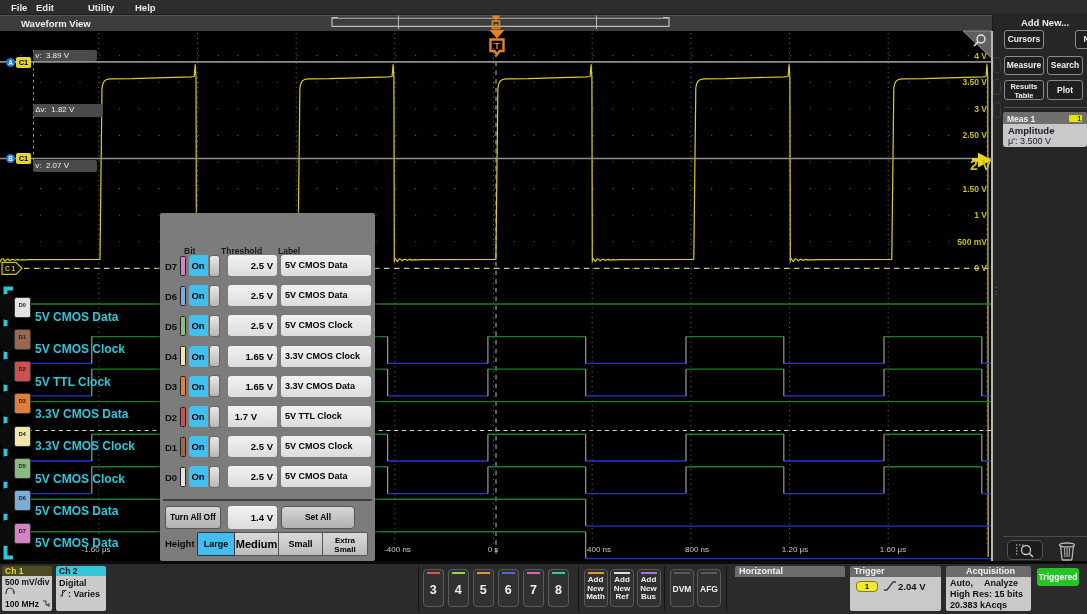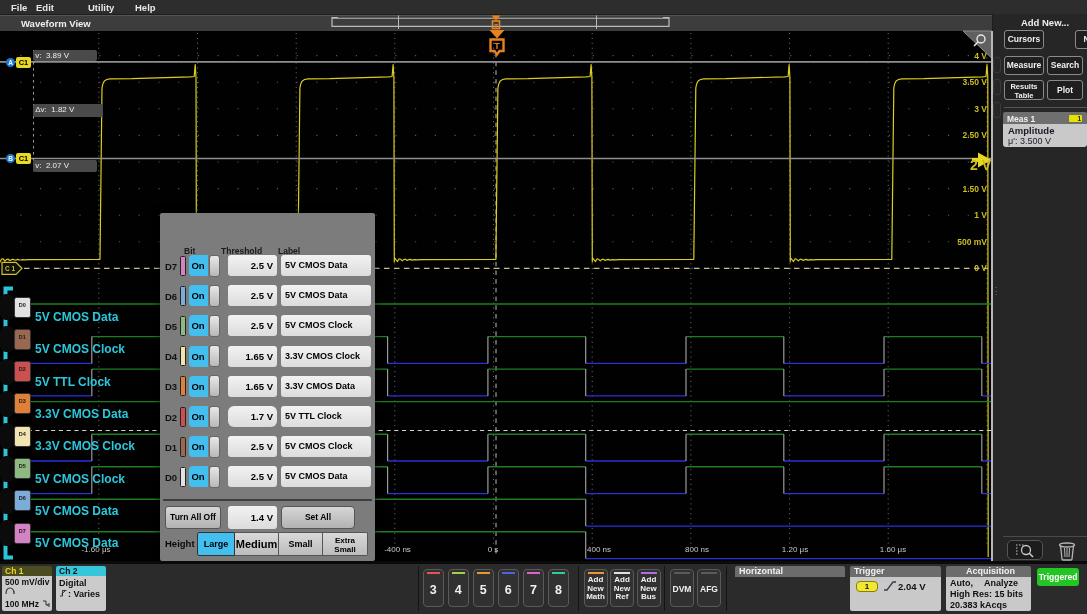--- a/index.html
+++ b/index.html
@@ -151,21 +151,21 @@
 <div style="position:absolute;left:28.5px;top:-1.5px;width:19px;height:21px;background:#42bfee;border-radius:3.5px 0 0 3.5px;color:#000;font-size:9.5px;font-weight:bold;text-align:center;line-height:21px;">On</div>
 <div style="position:absolute;left:49px;top:-2px;width:11px;height:22px;background:linear-gradient(#e8e8e8,#b8b8b8);border:1px solid #666;border-radius:3px;box-sizing:border-box;"></div>
 <div style="position:absolute;left:68px;top:-1.5px;width:49px;height:21px;background:linear-gradient(#f2f2f2,#dcdcdc);border-radius:3px;color:#000;font-size:9.5px;font-weight:bold;text-align:right;line-height:21px;padding-right:4px;box-sizing:border-box;">1.65 V</div>
 <div style="position:absolute;left:121px;top:-1.5px;width:90px;height:21px;background:linear-gradient(#f2f2f2,#dcdcdc);border-radius:3px;color:#000;font-size:9px;font-weight:bold;line-height:21px;padding-left:4px;box-sizing:border-box;white-space:nowrap;overflow:hidden;">3.3V CMOS Data</div>
 </div>
 <div style="position:absolute;left:0;top:194.5px;width:100%;height:21px;">
 <div style="position:absolute;left:5px;top:4px;color:#111;font-size:9.5px;font-weight:bold;">D2</div>
 <div style="position:absolute;left:19.5px;top:-1px;width:6px;height:20px;background:#cc5050;border:1px solid #222;border-radius:1.5px;box-sizing:border-box;"></div>
 <div style="position:absolute;left:28.5px;top:-1.5px;width:19px;height:21px;background:#42bfee;border-radius:3.5px 0 0 3.5px;color:#000;font-size:9.5px;font-weight:bold;text-align:center;line-height:21px;">On</div>
 <div style="position:absolute;left:49px;top:-2px;width:11px;height:22px;background:linear-gradient(#e8e8e8,#b8b8b8);border:1px solid #666;border-radius:3px;box-sizing:border-box;"></div>
-<div style="position:absolute;left:68px;top:-1.5px;width:49px;height:21px;background:linear-gradient(#f2f2f2,#dcdcdc);border-radius:6px;color:#000;font-size:9.5px;font-weight:bold;text-align:right;line-height:21px;padding-right:4px;box-sizing:border-box;">1.7 V</div>
+<div style="position:absolute;left:68px;top:-1.5px;width:49px;height:21px;background:linear-gradient(#f2f2f2,#dcdcdc);border-radius:0;color:#000;font-size:9.5px;font-weight:bold;text-align:right;line-height:21px;padding-right:20px;box-sizing:border-box;">1.7 V</div>
 <div style="position:absolute;left:121px;top:-1.5px;width:90px;height:21px;background:linear-gradient(#f2f2f2,#dcdcdc);border-radius:3px;color:#000;font-size:9px;font-weight:bold;line-height:21px;padding-left:4px;box-sizing:border-box;white-space:nowrap;overflow:hidden;">5V TTL Clock</div>
 </div>
 <div style="position:absolute;left:0;top:224.7px;width:100%;height:21px;">
 <div style="position:absolute;left:5px;top:4px;color:#111;font-size:9.5px;font-weight:bold;">D1</div>
 <div style="position:absolute;left:19.5px;top:-1px;width:6px;height:20px;background:#9a6850;border:1px solid #222;border-radius:1.5px;box-sizing:border-box;"></div>
 <div style="position:absolute;left:28.5px;top:-1.5px;width:19px;height:21px;background:#42bfee;border-radius:3.5px 0 0 3.5px;color:#000;font-size:9.5px;font-weight:bold;text-align:center;line-height:21px;">On</div>
 <div style="position:absolute;left:49px;top:-2px;width:11px;height:22px;background:linear-gradient(#e8e8e8,#b8b8b8);border:1px solid #666;border-radius:3px;box-sizing:border-box;"></div>
 <div style="position:absolute;left:68px;top:-1.5px;width:49px;height:21px;background:linear-gradient(#f2f2f2,#dcdcdc);border-radius:3px;color:#000;font-size:9.5px;font-weight:bold;text-align:right;line-height:21px;padding-right:4px;box-sizing:border-box;">2.5 V</div>
 <div style="position:absolute;left:121px;top:-1.5px;width:90px;height:21px;background:linear-gradient(#f2f2f2,#dcdcdc);border-radius:3px;color:#000;font-size:9px;font-weight:bold;line-height:21px;padding-left:4px;box-sizing:border-box;white-space:nowrap;overflow:hidden;">5V CMOS Clock</div>
 </div>

